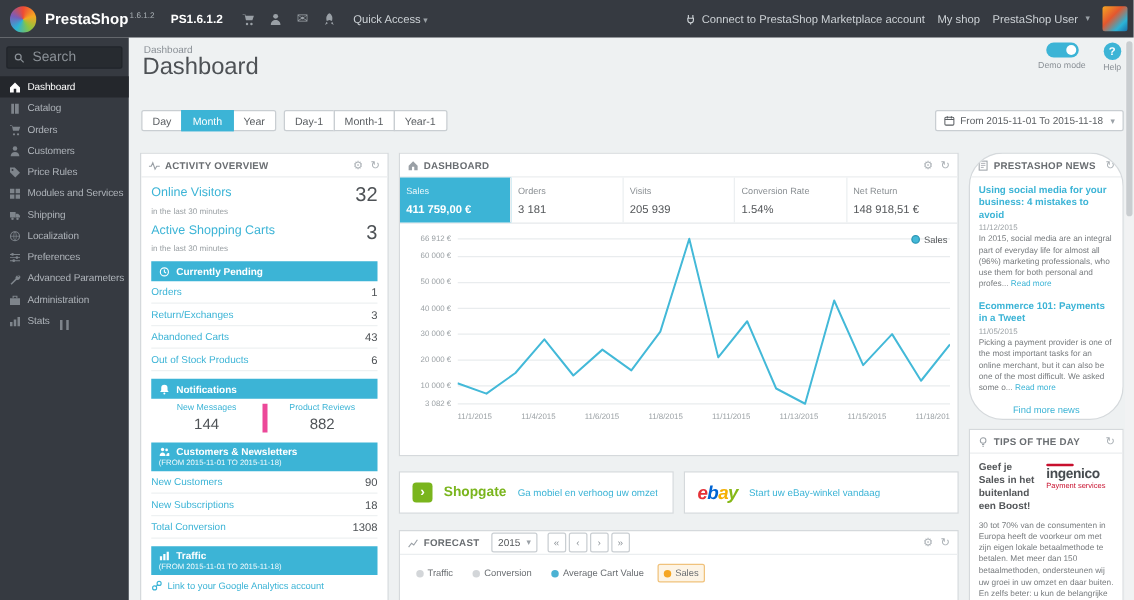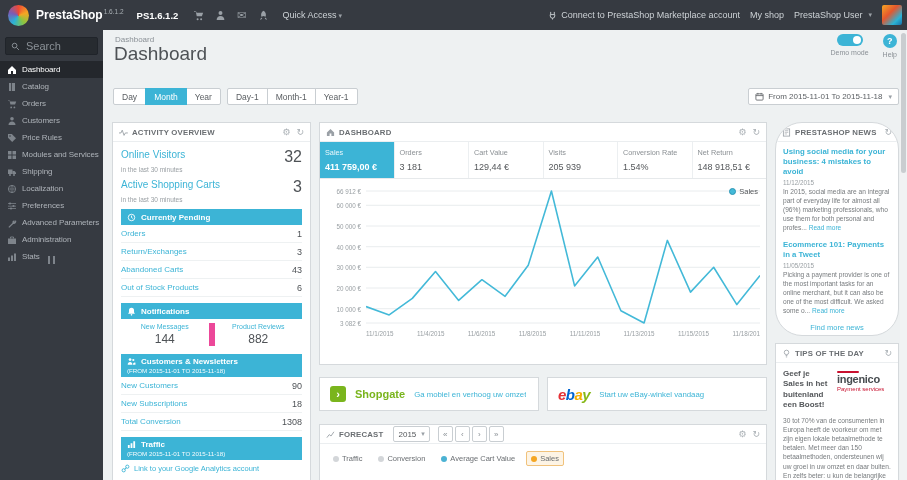--- a/index.html
+++ b/index.html
@@ -85,21 +85,21 @@
   .sec-head{background:var(--accent,#3cb4d6);color:#fff;display:flex;align-items:center;gap:5px;
             padding:0 6px;height:16px;font-size:8px;font-weight:bold;margin-top:6px;}
   .sec-head.two{height:auto;display:block;padding:3px 6px;}
   .sec-head .line1{display:flex;gap:5px;align-items:center;}
   .sec-head .sub{font-size:6.2px;font-weight:normal;display:block;margin-top:1px;opacity:.95;}
   .rows .row{height:17px;display:flex;align-items:center;border-bottom:1px solid #eef1f2;}
   .row .rl{font-size:8px;color:var(--accent,#3cb4d6);cursor:pointer;}
   .row .rv{margin-left:auto;font-size:9px;color:#4e5256;}
   .notif{display:flex;padding:4px 0 2px;}
   .ncol{flex:1;text-align:center;cursor:pointer;}
-  .ncol + .ncol{border-left:6px solid #ec4899;}
+  .ncol + .ncol{border-left:4px solid #ec4899;}
   .ncol .nl{font-size:7px;color:var(--accent,#3cb4d6);}
   .ncol .nv{font-size:12px;color:#4e5256;margin-top:2px;}
   .ga-row{padding:4px 0 4px;display:flex;gap:4px;font-size:7.5px;color:var(--accent,#3cb4d6);cursor:pointer;}
 
   
   .dash{height:243px;}
   .kpis{display:flex;border-bottom:1px solid #e6e9eb;}
   .kpi{flex:1;min-width:0;padding:6px 5px;border-right:1px solid #eceff1;cursor:pointer;}
   .kpi:last-child{border-right:none;}
   .kpi .kl{font-size:7.3px;color:#8b9094;white-space:nowrap;}
@@ -505,24 +505,20 @@
         <div class="kpis">
           <div class="kpi active">
               <div class="kl">Sales</div>
               <div class="kv">411 759,00 €</div>
             </div>
           <div class="kpi">
               <div class="kl">Orders</div>
               <div class="kv">3 181</div>
             </div>
           <div class="kpi">
-              <div class="kl">Cart Value</div>
-              <div class="kv">129,44 €</div>
-            </div>
-          <div class="kpi">
               <div class="kl">Visits</div>
               <div class="kv">205 939</div>
             </div>
           <div class="kpi">
               <div class="kl">Conversion Rate</div>
               <div class="kv">1.54%</div>
             </div>
           <div class="kpi">
               <div class="kl">Net Return</div>
               <div class="kv">148 918,51 €</div>

